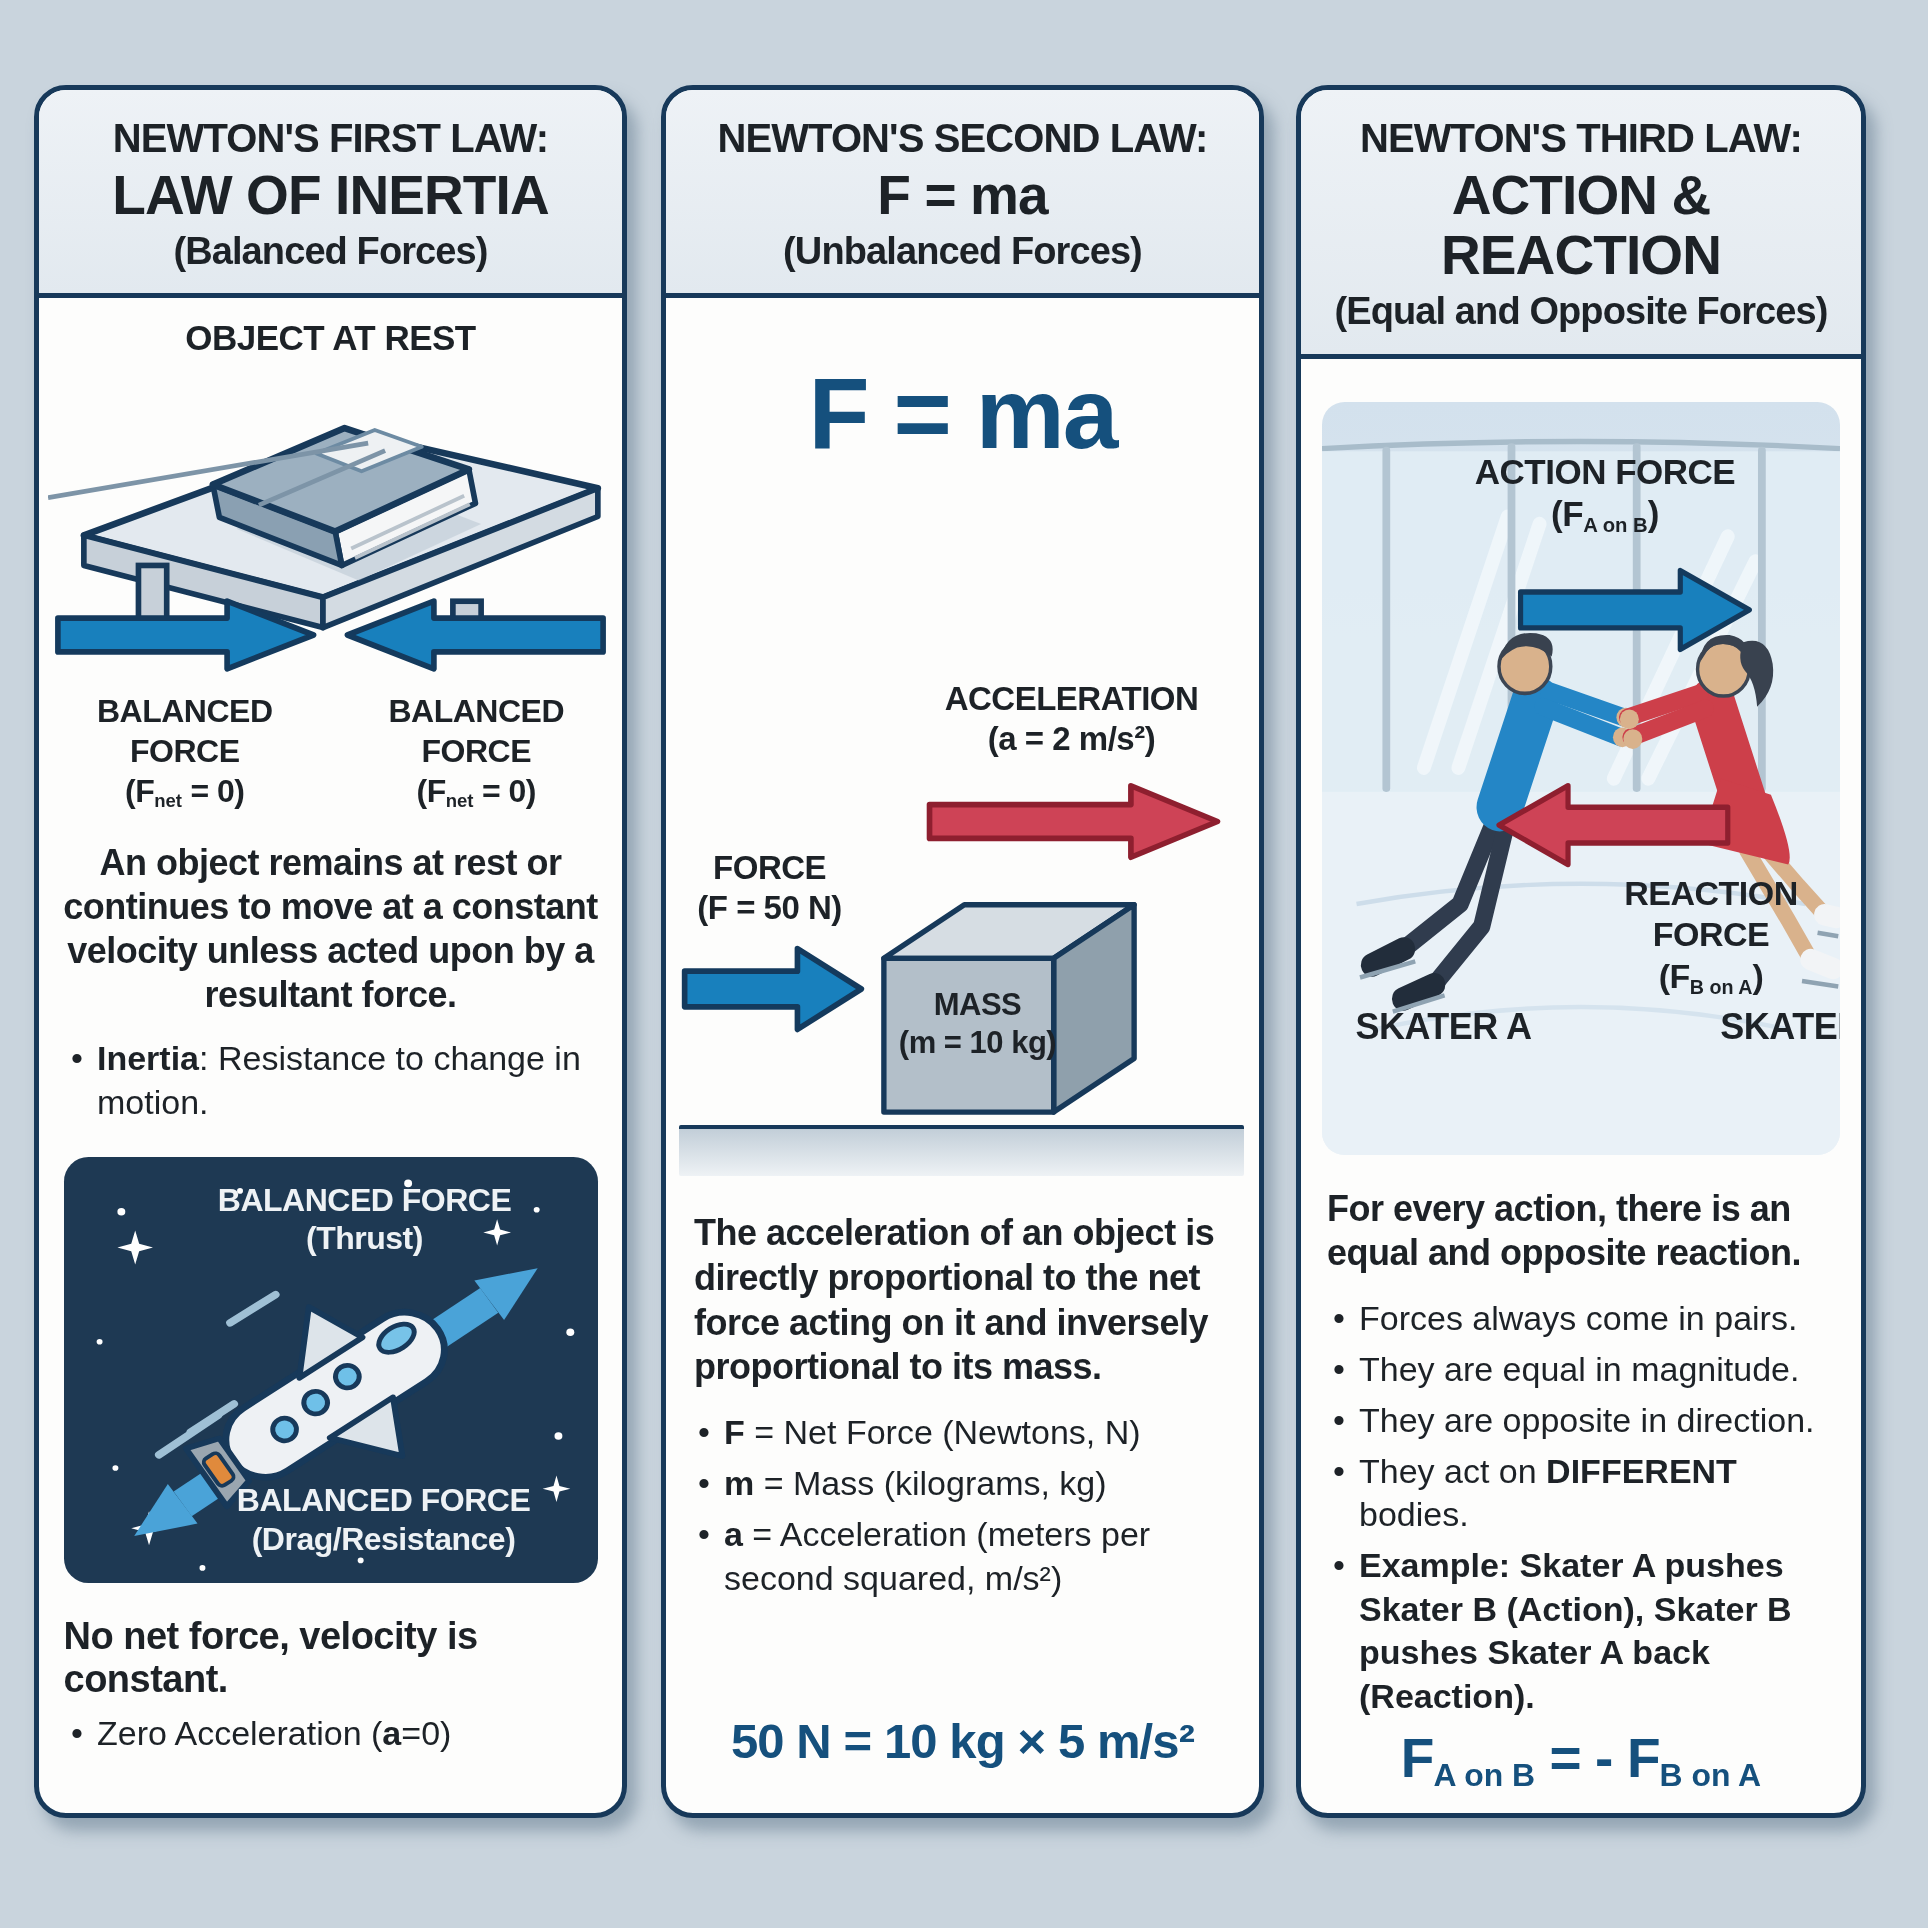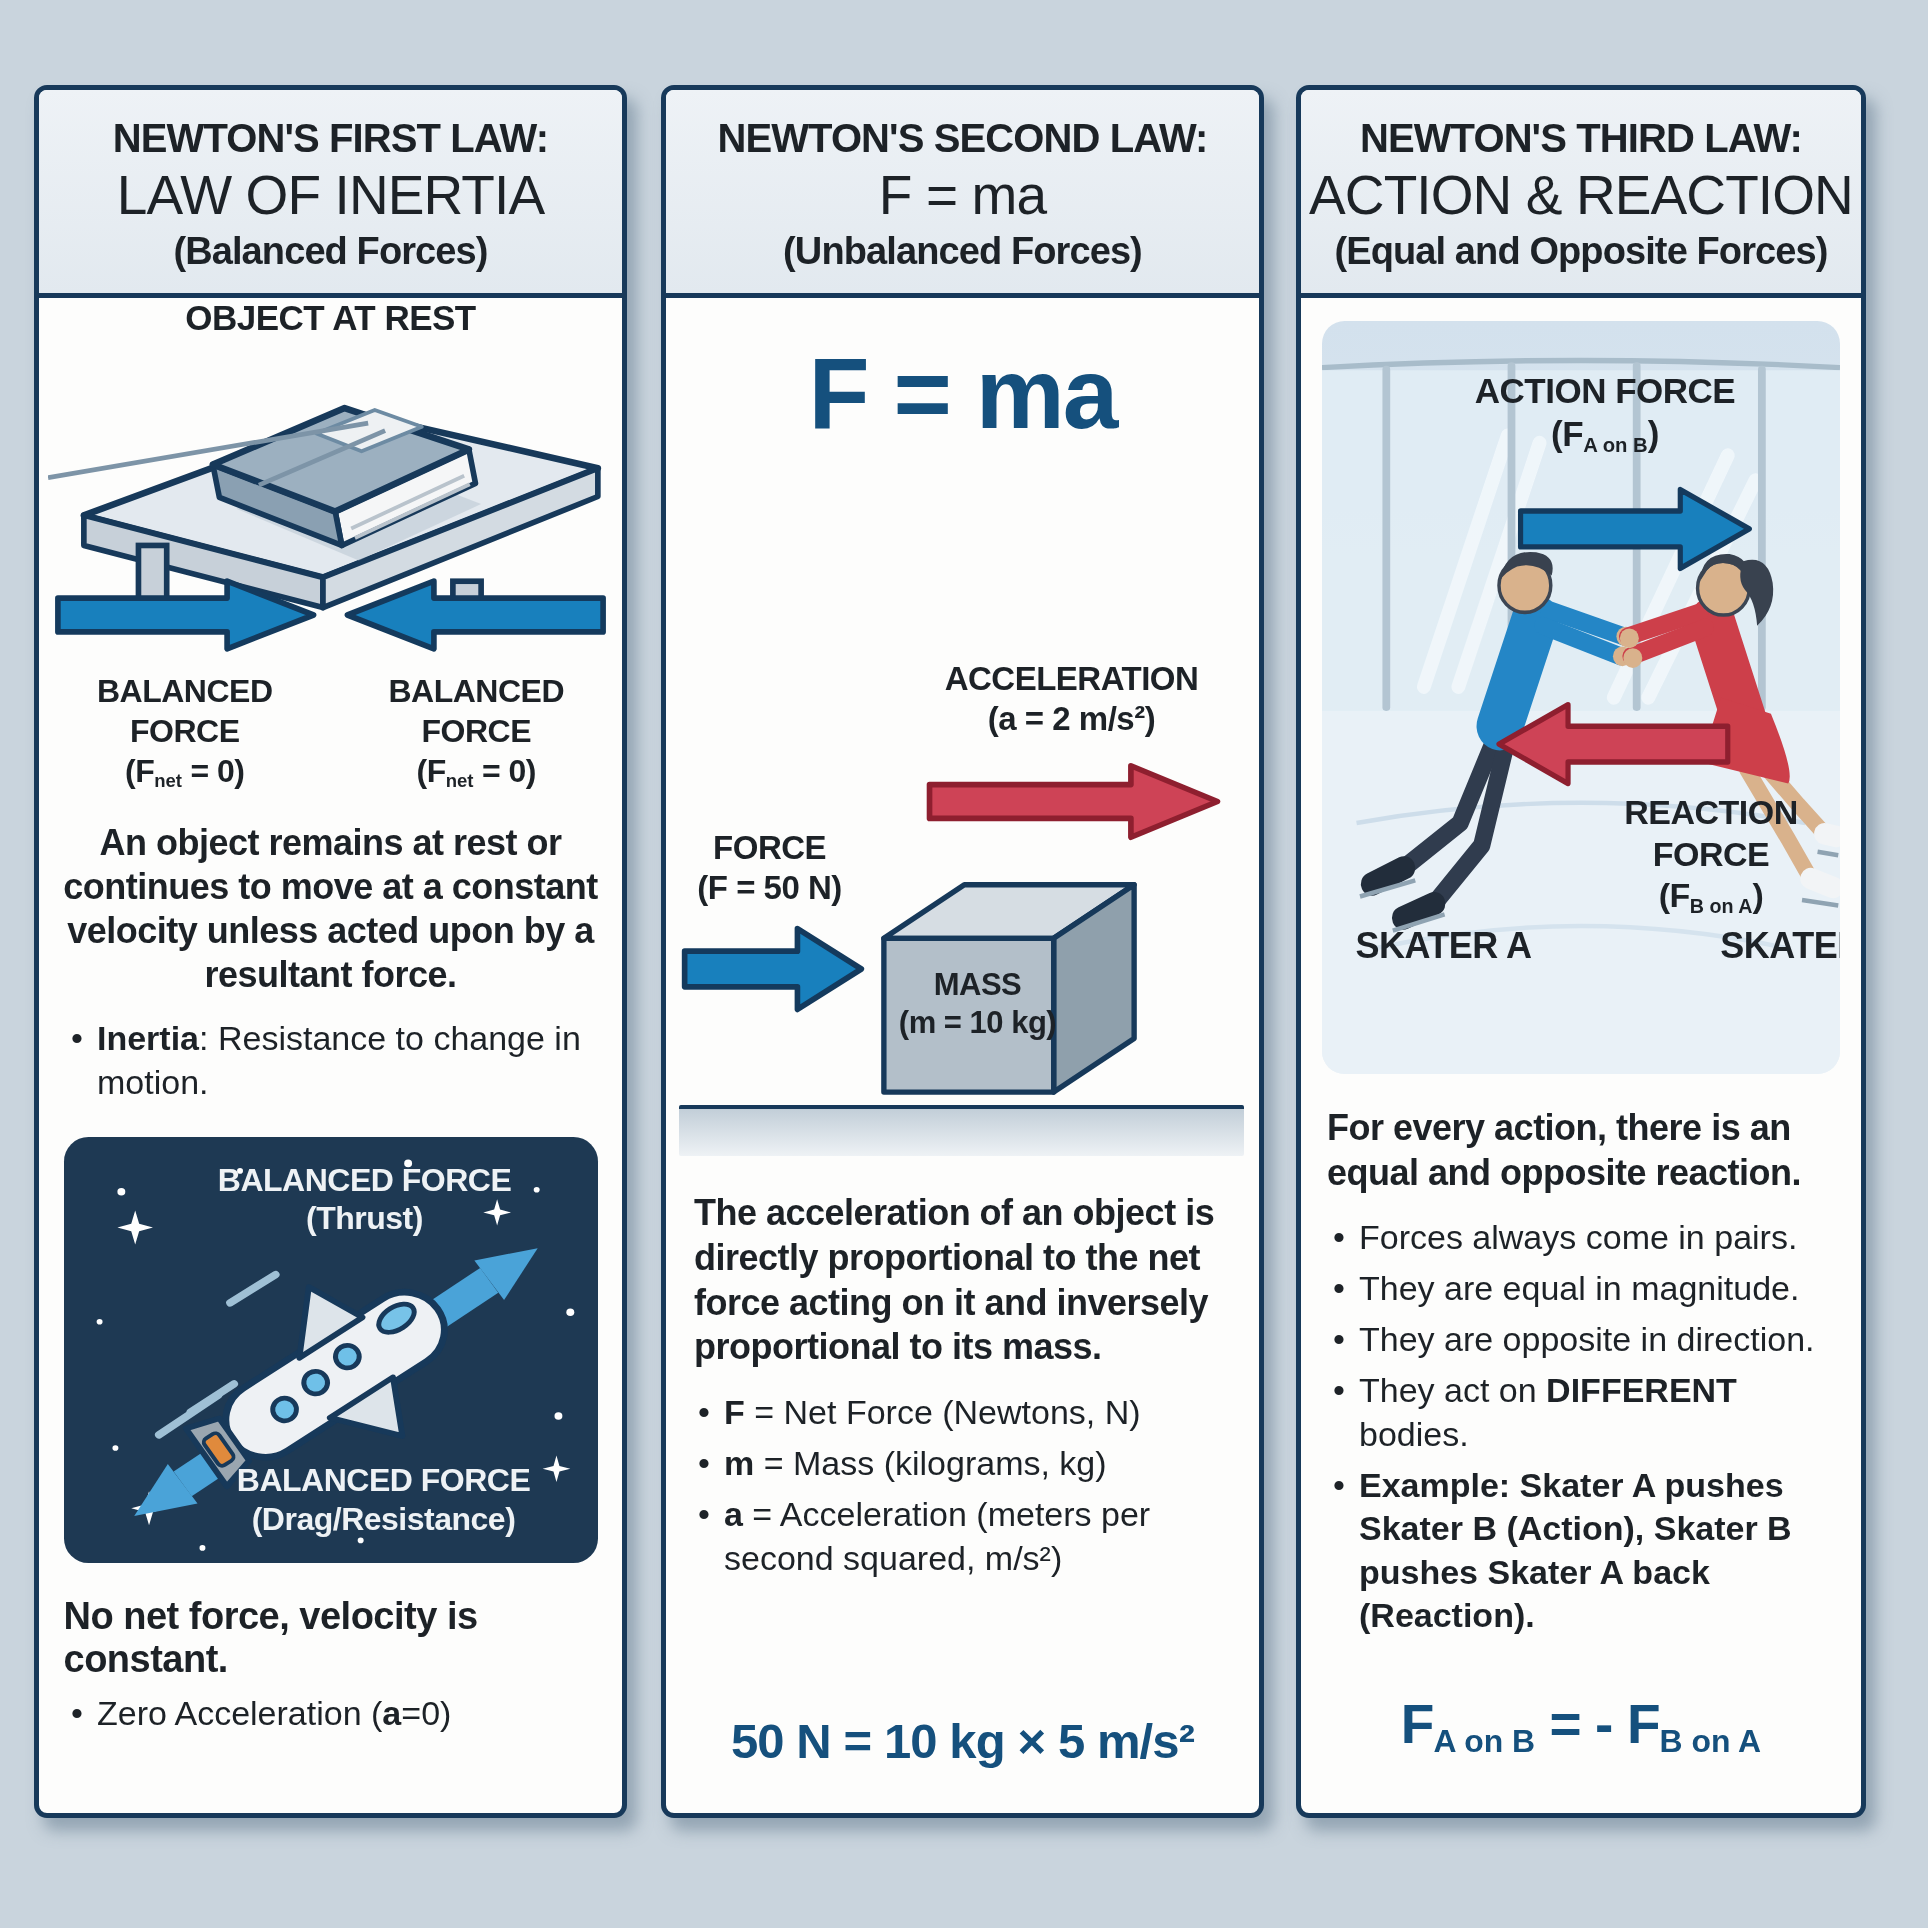--- a/index.html
+++ b/index.html
@@ -4,34 +4,34 @@
 <style>
   html,body{margin:0;padding:0;}
   body{
     width:1928px;height:1928px;position:relative;
     background:#c9d4dd;
     font-family:"Liberation Sans","DejaVu Sans",sans-serif;
     color:#1d2227;overflow:hidden;
   }
   .panel{
     position:absolute;top:85px;height:1733px;width:593px;
-    background:#fdfdfc;border:5.6px solid #17395a;border-radius:13px;
+    background:#fdfdfc;border:5.6px solid #17395a;border-radius:32px;
     box-shadow:9.4px 13px 15px rgba(96,120,140,.5);
-    display:flex;flex-direction:column;overflow:hidden;box-sizing:border-box;
+    display:flex;flex-direction:column;overflow:hidden;box-sizing:border-box;gap:20px;
   }
   #panel-1{left:34px;}
   #panel-2{left:661px;width:603px;}
   #panel-3{left:1296px;width:570px;}
   .panel-header{
     background:linear-gradient(#eef2f6,#e2e9ef);
     border-bottom:5.6px solid #17395a;
     text-align:center;padding:26px 5.6px 21px;flex:0 0 auto;
   }
   .h1{font-size:40px;font-weight:700;letter-spacing:-0.9px;line-height:1.12;}
-  .h2{font-size:55px;font-weight:400;letter-spacing:-0.9px;line-height:1.1;margin-top:3.8px;}
+  .h2{font-size:55px;font-weight:700;letter-spacing:-0.9px;line-height:1.1;margin-top:3.8px;}
   .h3{font-size:38px;font-weight:700;letter-spacing:-0.9px;line-height:1.1;margin-top:5.6px;}
   .panel-body{flex:1;display:flex;flex-direction:column;position:relative;}
   sub{font-size:.58em;vertical-align:-0.28em;font-weight:inherit;letter-spacing:0;}
   
   .p1-object-label{font-size:35px;font-weight:700;text-align:center;letter-spacing:-0.5px;}
   .p1-table{width:565px;height:273px;margin:5.6px auto 0;display:block;}
   .p1-arrows{width:565px;height:94px;margin:-49px auto 0;display:block;position:relative;z-index:2;}
   .p1-force-row{display:flex;margin-top:9.4px;}
   .p1-force-cell{flex:1;text-align:center;font-size:32px;font-weight:700;line-height:1.25;letter-spacing:-0.5px;}
   .p1-law{margin:28px 15px 0;font-size:36px;font-weight:700;text-align:center;line-height:1.22;letter-spacing:-0.5px;}

